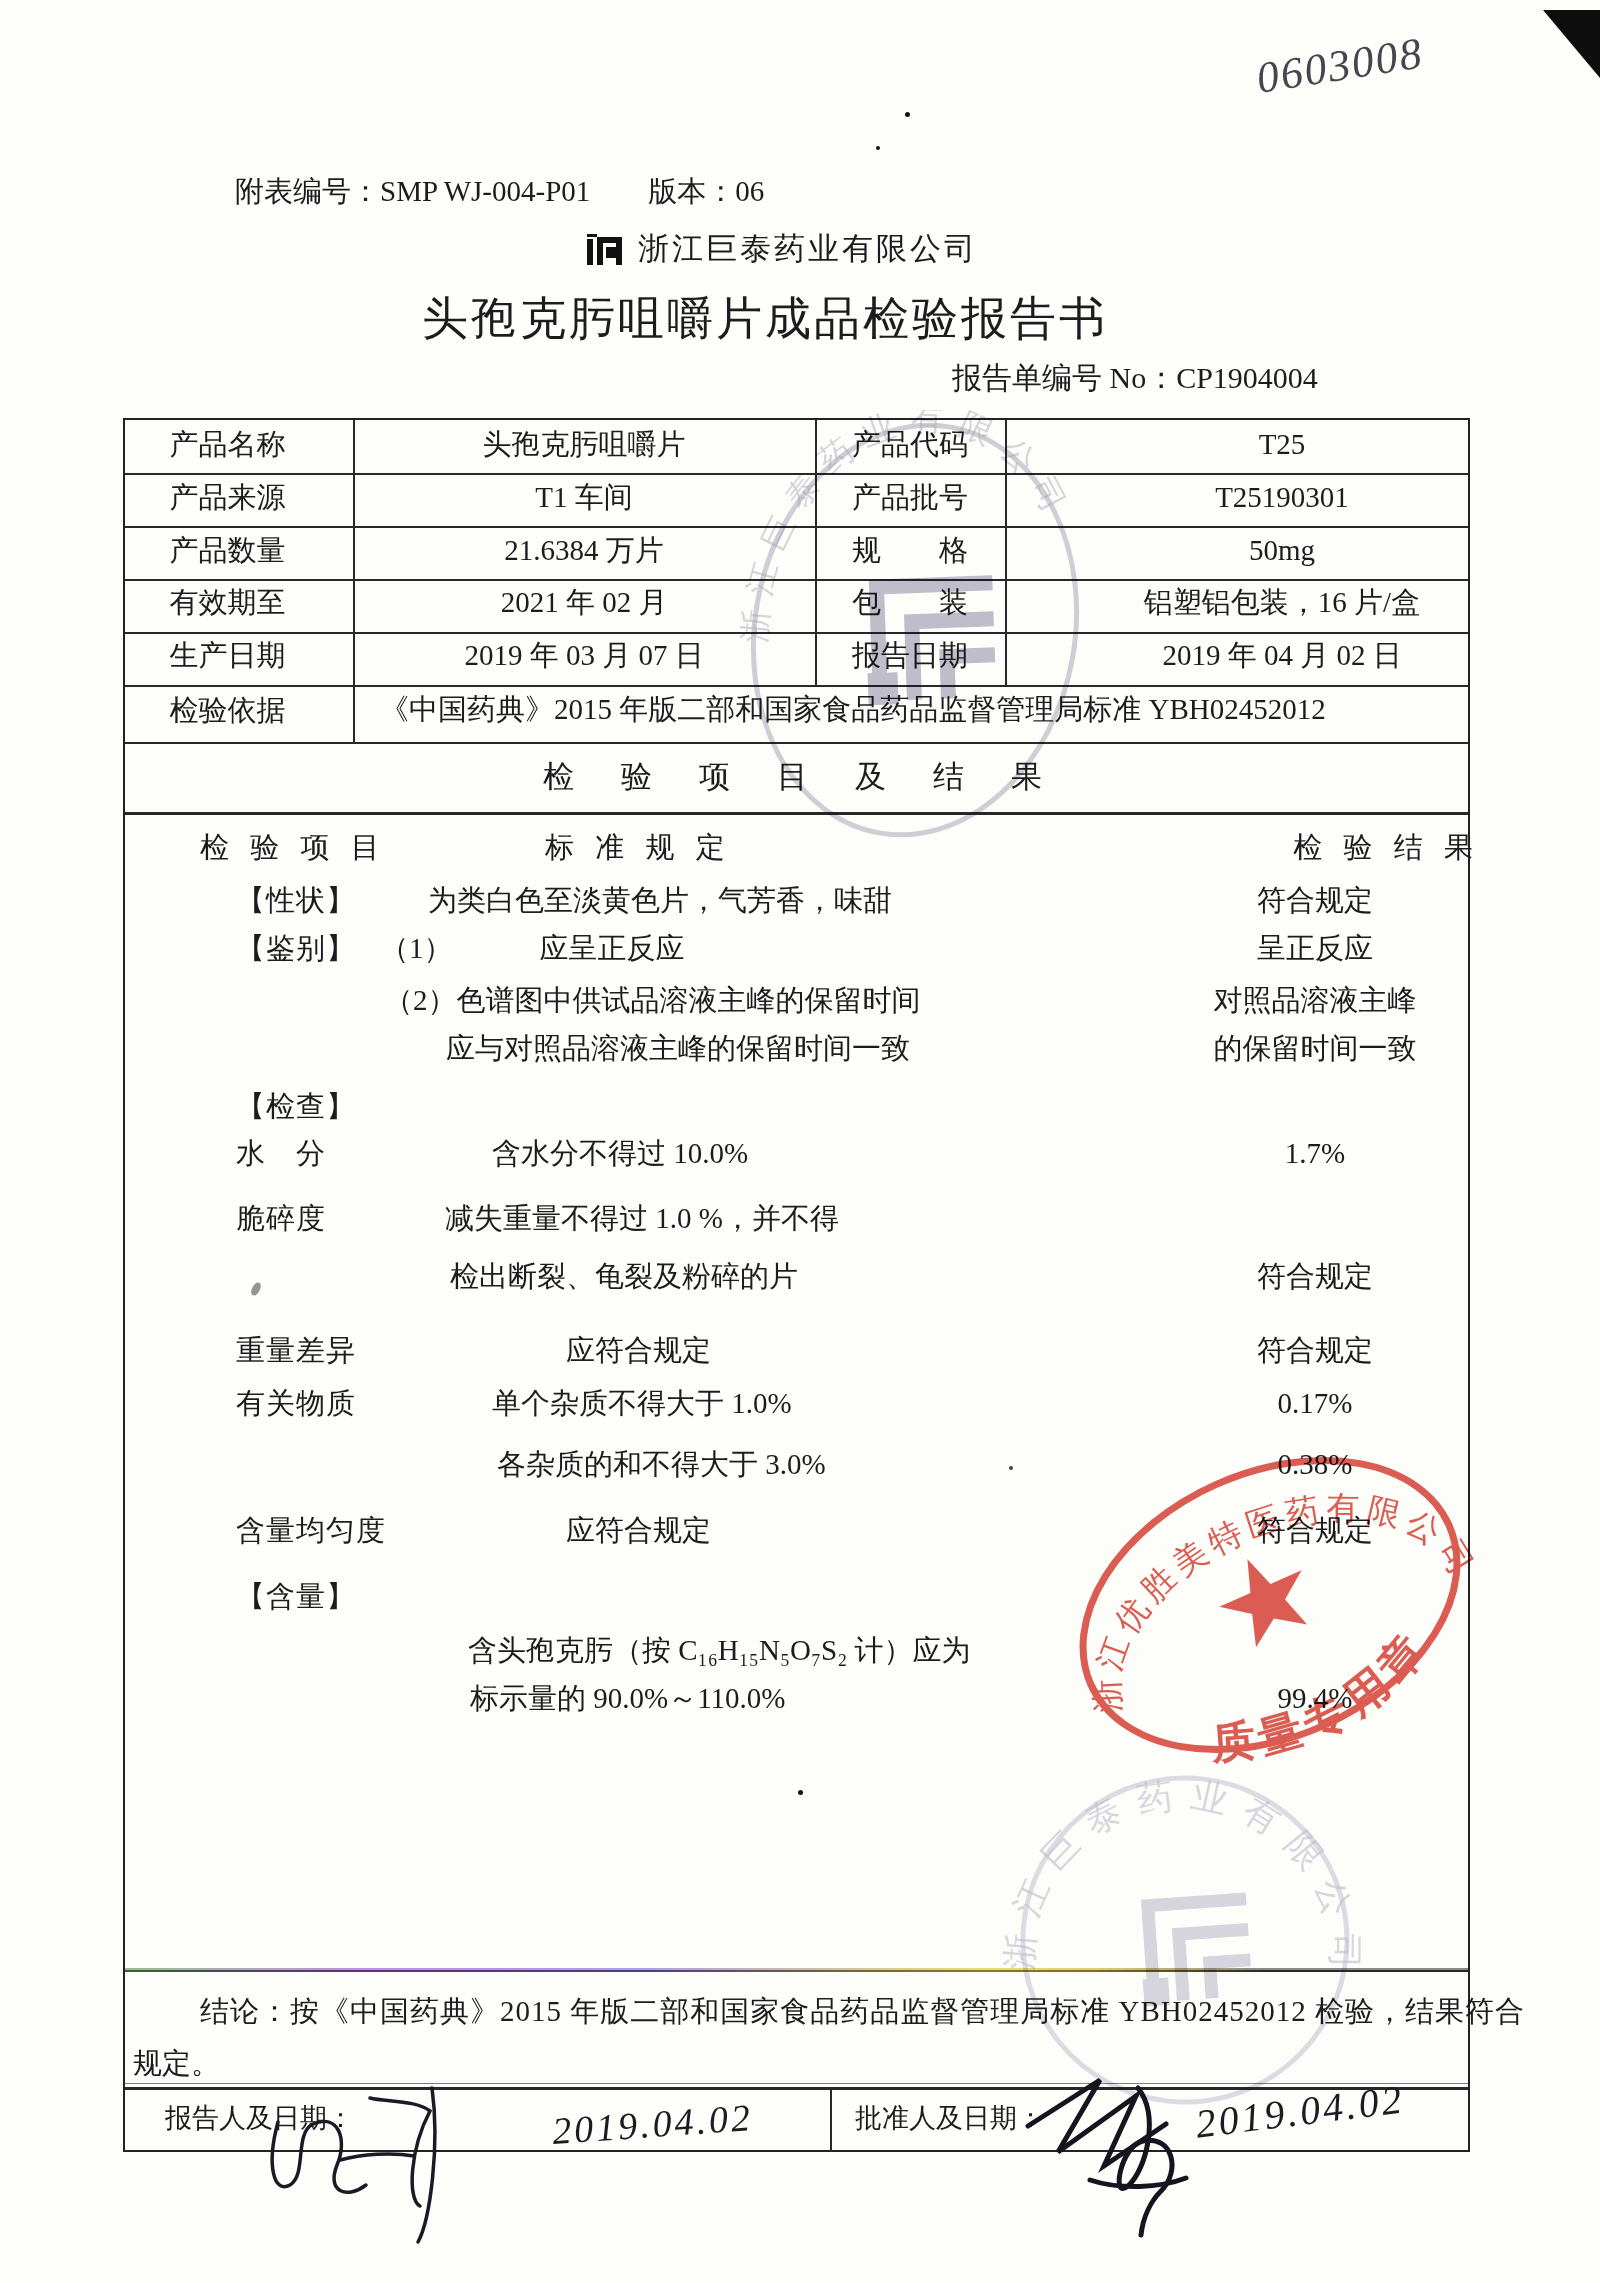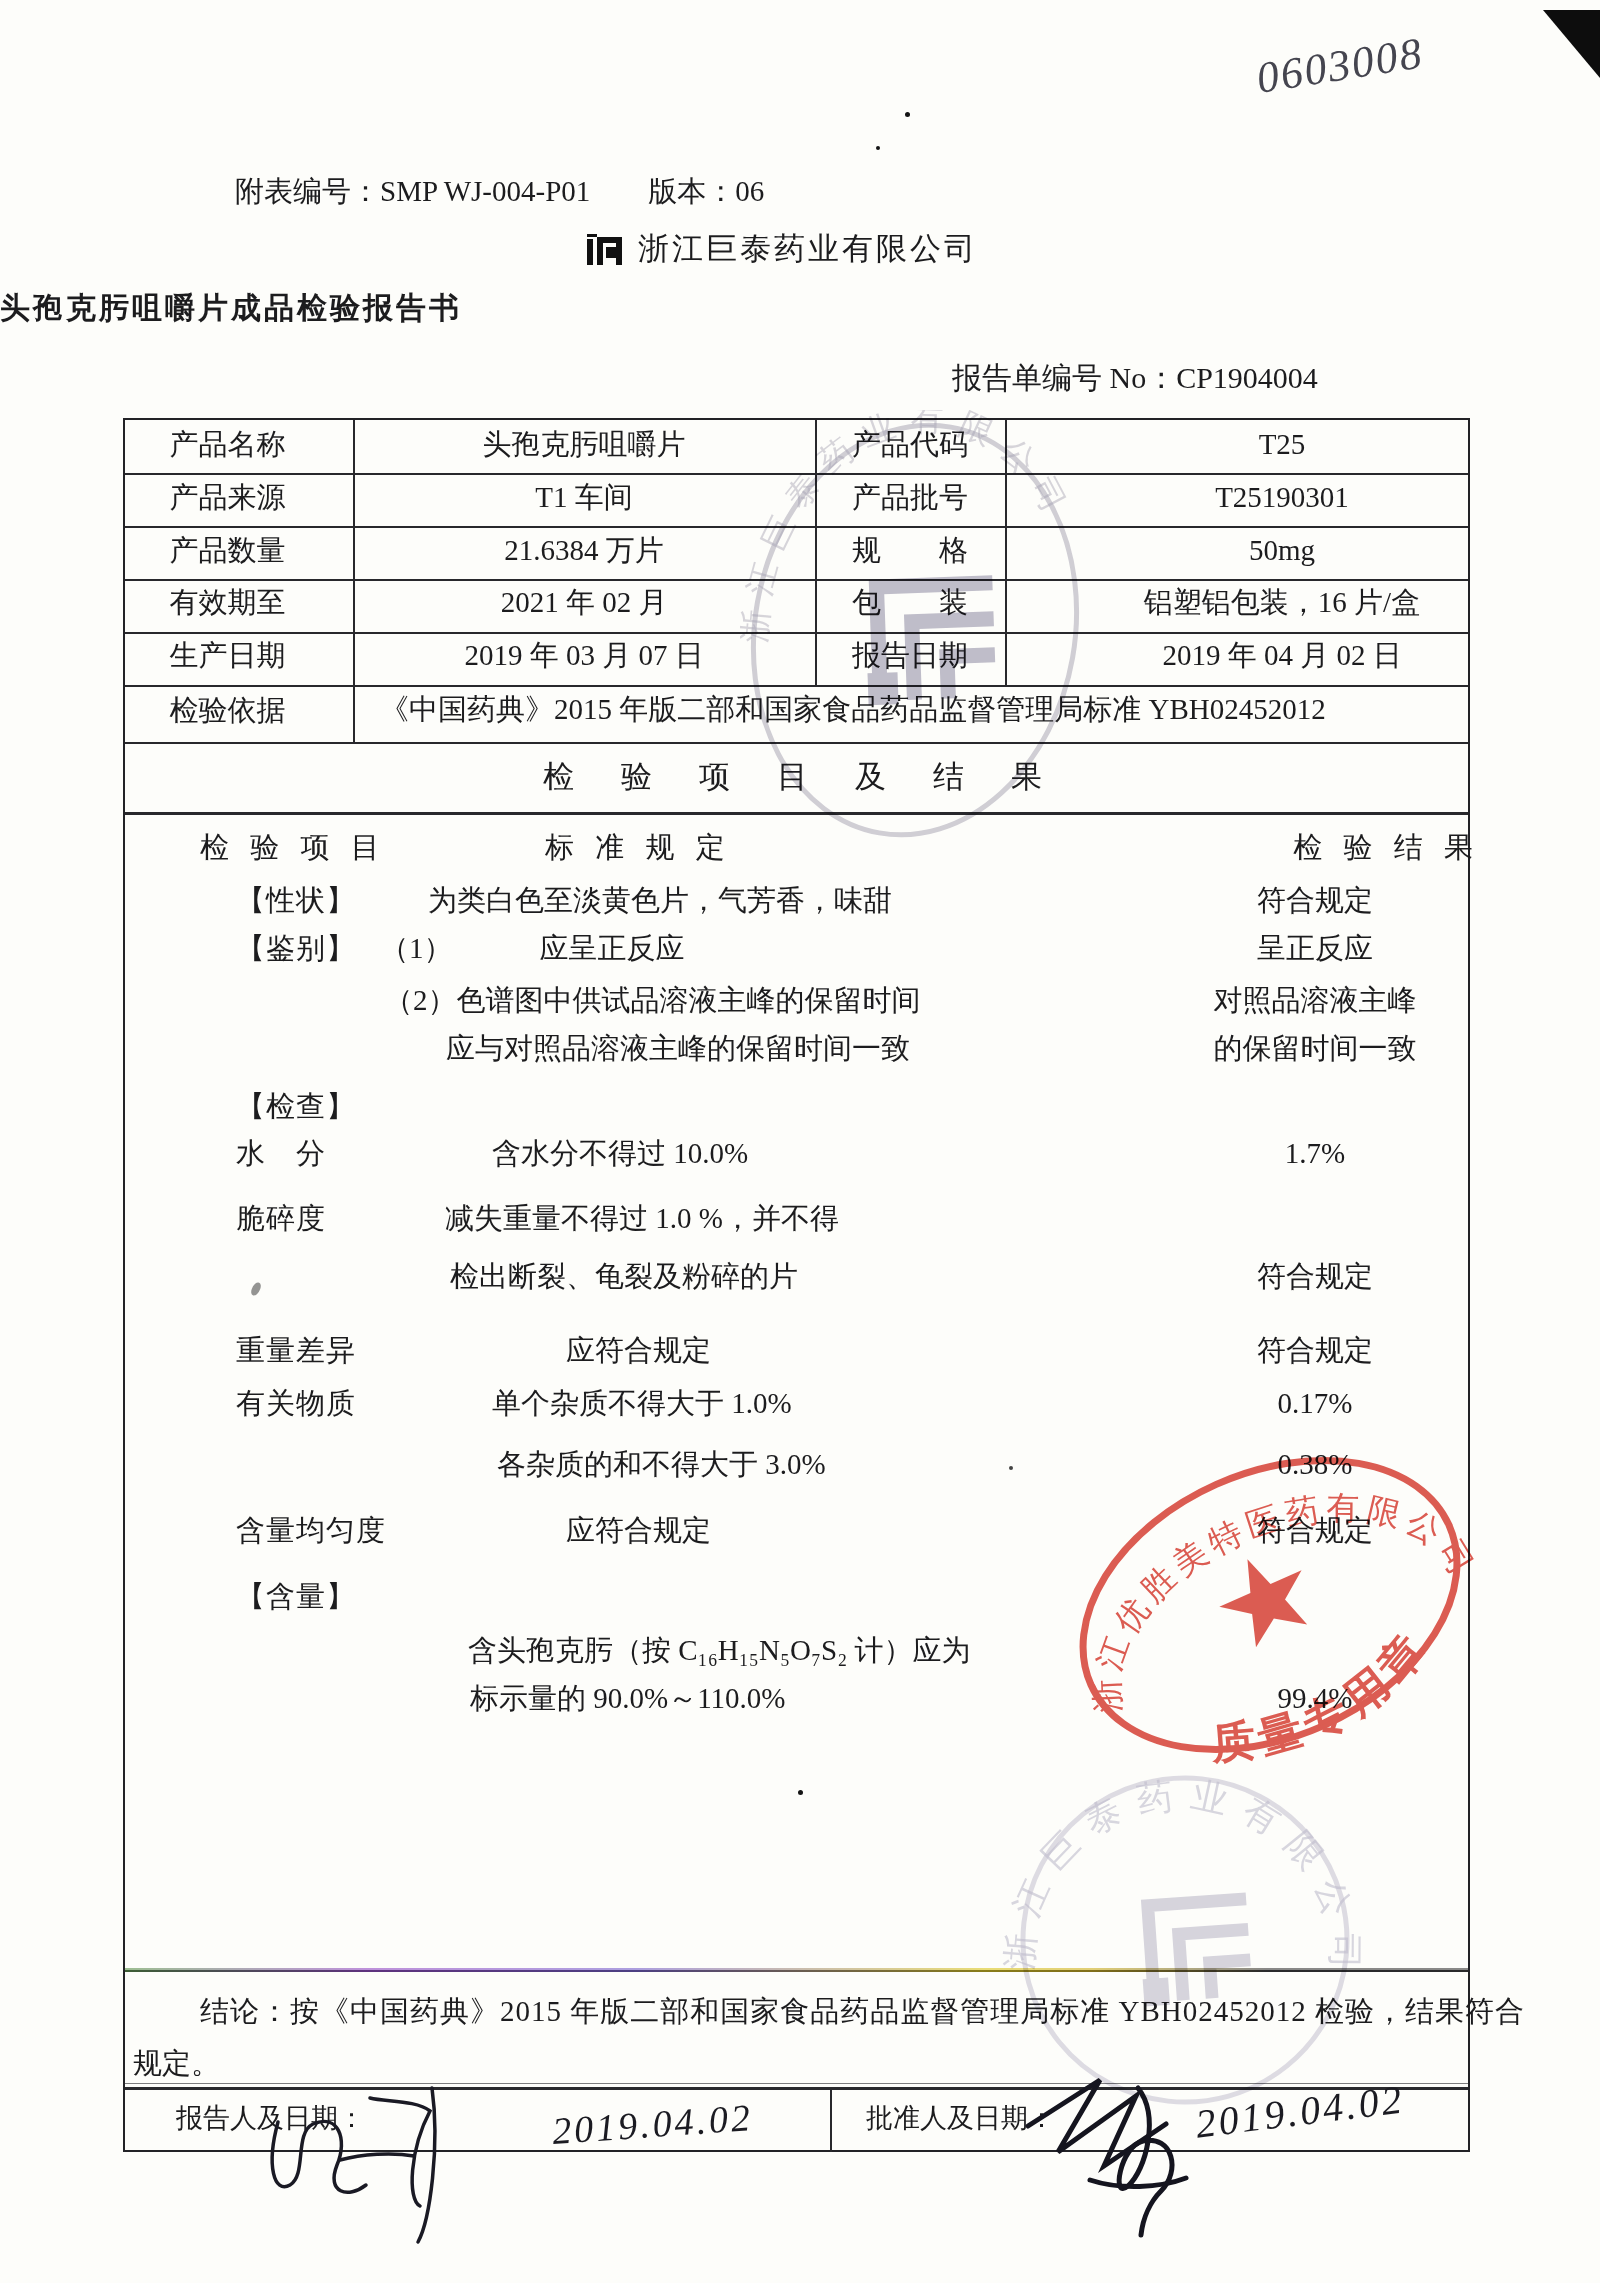--- a/index.html
+++ b/index.html
@@ -10,22 +10,22 @@
   }
   
   .corner-triangle{position:absolute;left:1543px;top:10px;width:57px;height:68px;
     background:#0d0d0d;clip-path:polygon(0 0,100% 0,100% 100%);}
   .corner-mark{position:absolute;left:1256px;top:40px;font-size:44px;font-style:italic;
     color:#45454f;transform:rotate(-9deg);letter-spacing:2px;font-weight:500;}
   .form-line{position:absolute;left:235px;top:172px;font-size:29px;white-space:pre;}
   .form-line .gap{display:inline-block;width:58px;}
   .company-line{position:absolute;left:586px;top:228px;display:flex;align-items:center;gap:14px;}
   .company-name{font-size:31px;letter-spacing:3px;}
-  .doc-title{position:absolute;left:0;top:288px;width:1530px;
-    font-size:30px;font-weight:bold;letter-spacing:3px;}
+  .doc-title{position:absolute;left:0;top:288px;width:1530px;text-align:center;
+    font-size:46px;font-weight:normal;letter-spacing:3px;}
   .report-no{position:absolute;left:952px;top:358px;font-size:30px;white-space:pre;}
   
   .sheet{position:absolute;left:123px;top:418px;width:1347px;height:1734px;
     border:2px solid #222226;box-sizing:border-box;}
   .hl{position:absolute;left:0;width:100%;height:2px;background:#28282c;}
   .vl{position:absolute;width:2px;background:#28282c;}
   .fringe{position:absolute;left:0;top:1548px;width:100%;height:4px;opacity:.55;
     background:linear-gradient(90deg,#4e8a3c 0%,#8a3ac0 18%,#6a52c8 38%,#d8c20a 64%,#caa90a 72%,#2a2a2a 85%);}
   
   .cell{position:absolute;text-align:center;font-size:29px;line-height:40px;white-space:pre;}
@@ -54,21 +54,21 @@
   #r8{top:1330px} #r8 .istd{left:566px}
   #r9{top:1383px} #r9 .istd{left:492px}
   #r10{top:1444px} #r10 .istd{left:497px}
   #r11{top:1510px} #r11 .istd{left:566px}
   #r12{top:1576px}
   #r13{top:1630px} #r13 .istd{left:468px}
   #r14{top:1678px} #r14 .istd{left:470px}
   
   .concl1{position:absolute;left:200px;top:1992px;font-size:29px;white-space:pre;letter-spacing:1px;text-align:right;}
   .concl2{position:absolute;left:133px;top:2044px;font-size:29px;}
-  .sig-label{position:absolute;top:2100px;font-size:27px;white-space:pre;margin-left:11px;}
+  .sig-label{position:absolute;top:2100px;font-size:27px;white-space:pre;}
   .sig-date{position:absolute;font-size:38px;font-style:italic;color:#1b1b22;
     letter-spacing:3px;white-space:pre;}
   
   .stamp{position:absolute;pointer-events:none;mix-blend-mode:multiply;}
   .stamp-gray1{left:740px;top:410px;opacity:.62;}
   .stamp-red{left:1055px;top:1430px;opacity:.88;}
   .stamp-gray2{left:985px;top:1740px;opacity:.5;filter:blur(.6px);}
   .sig-svg{position:absolute;left:130px;top:2030px;pointer-events:none;}
   .dot{position:absolute;background:#141414;border-radius:50%;}
 </style>

